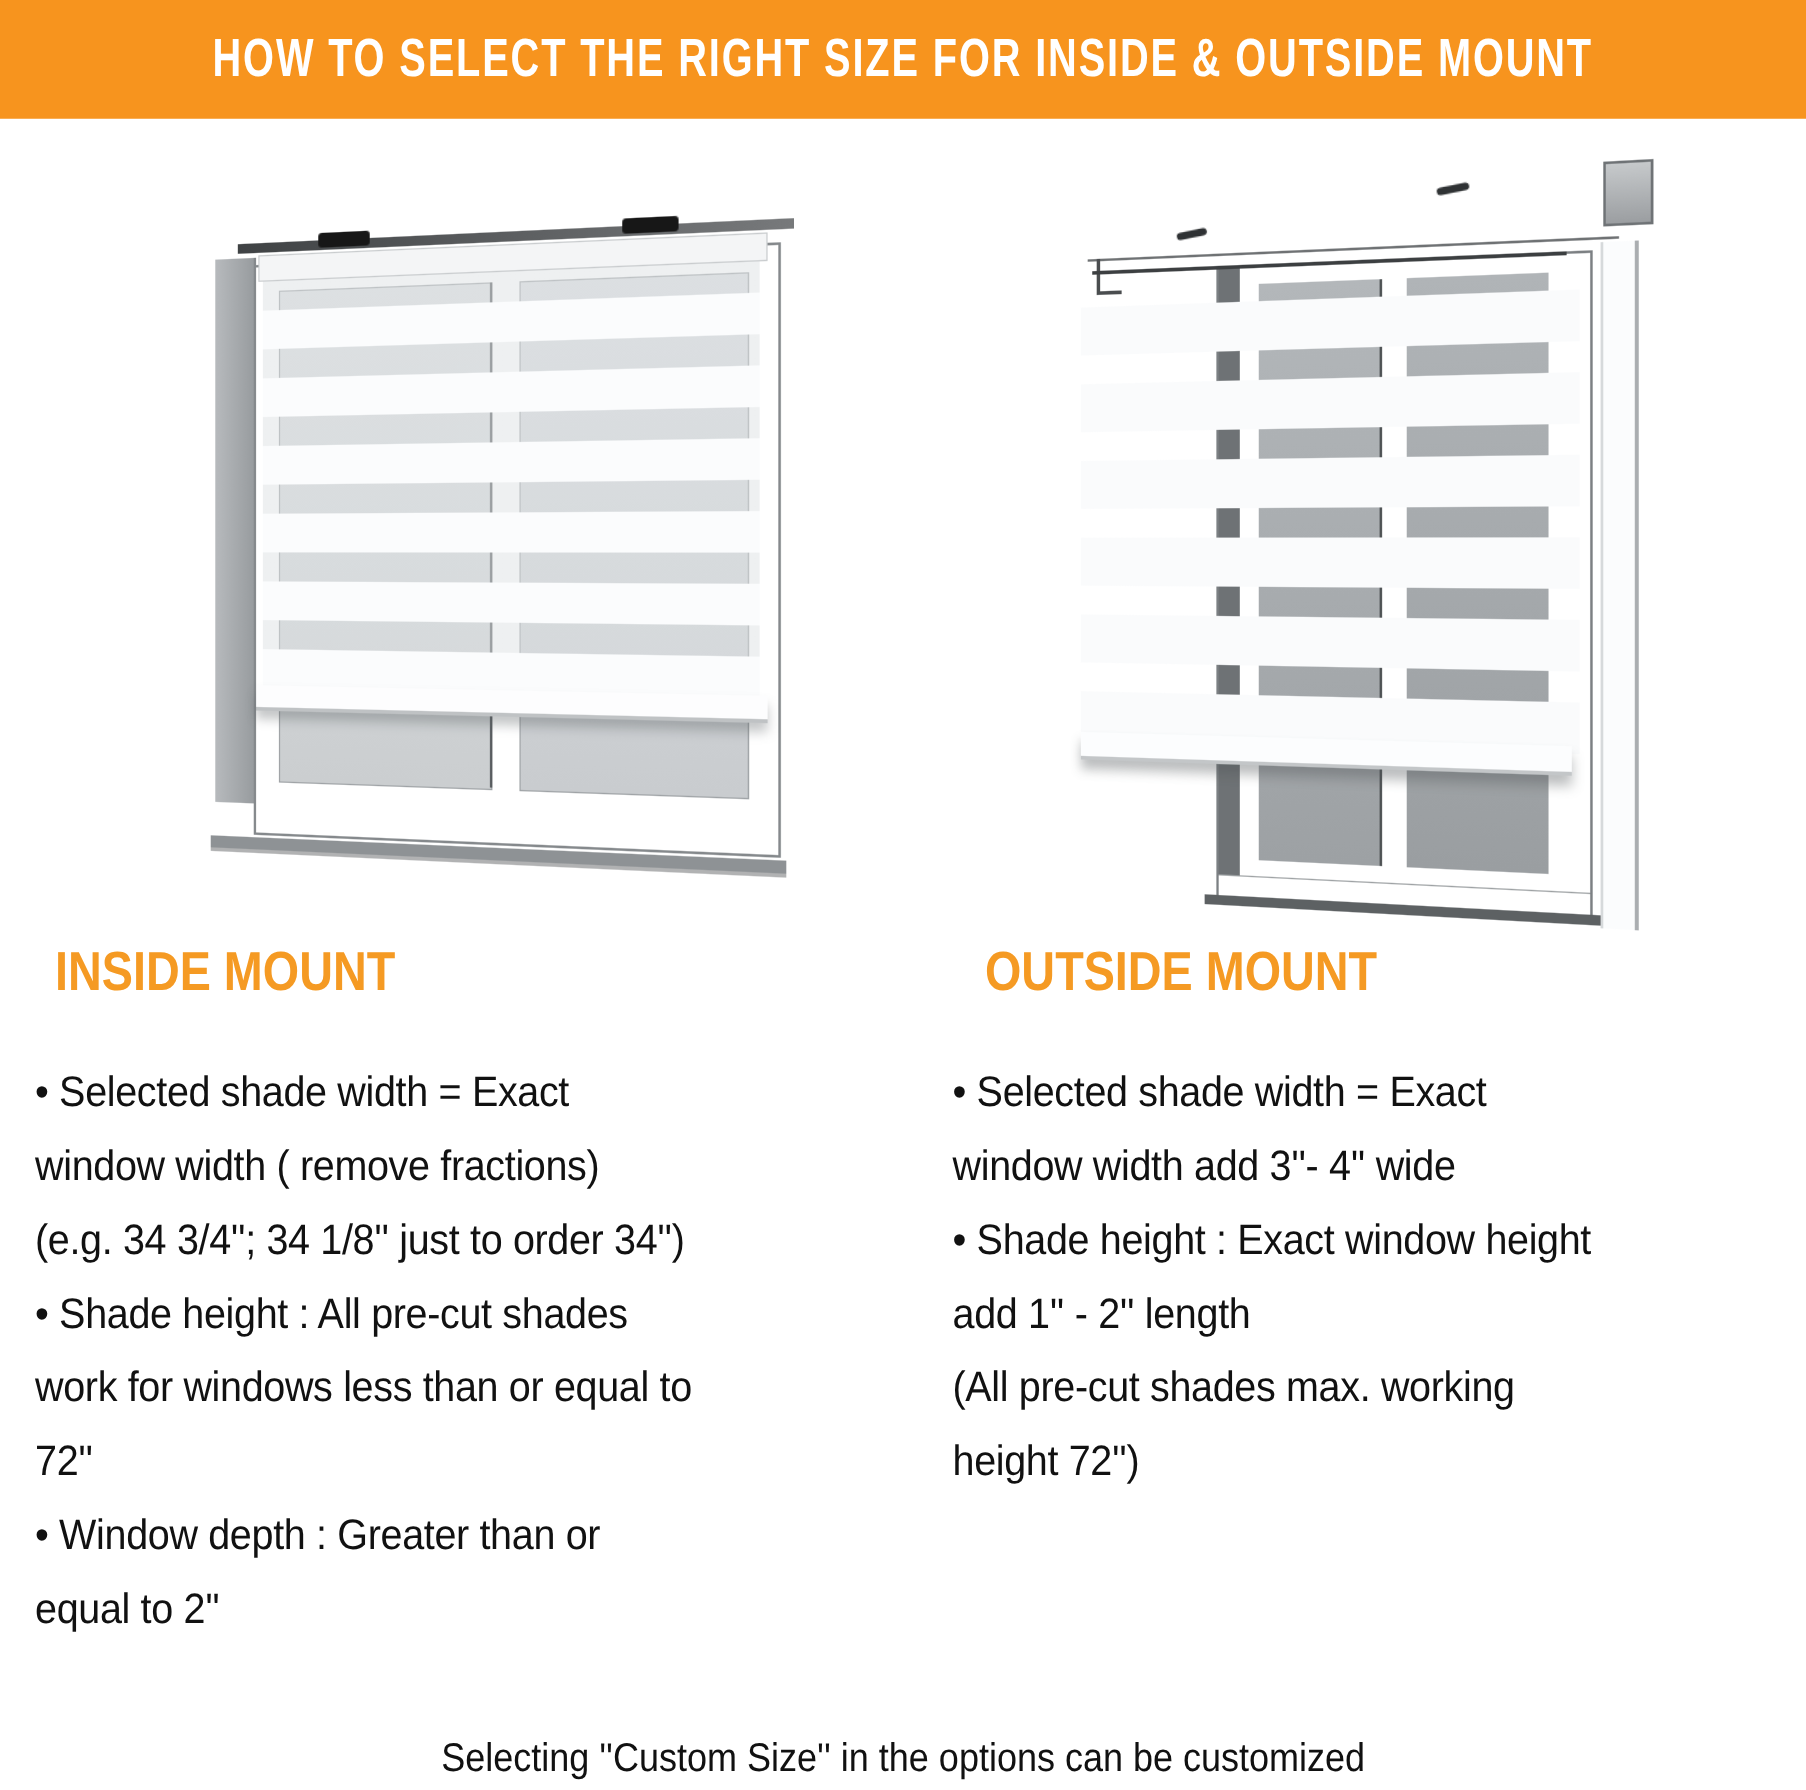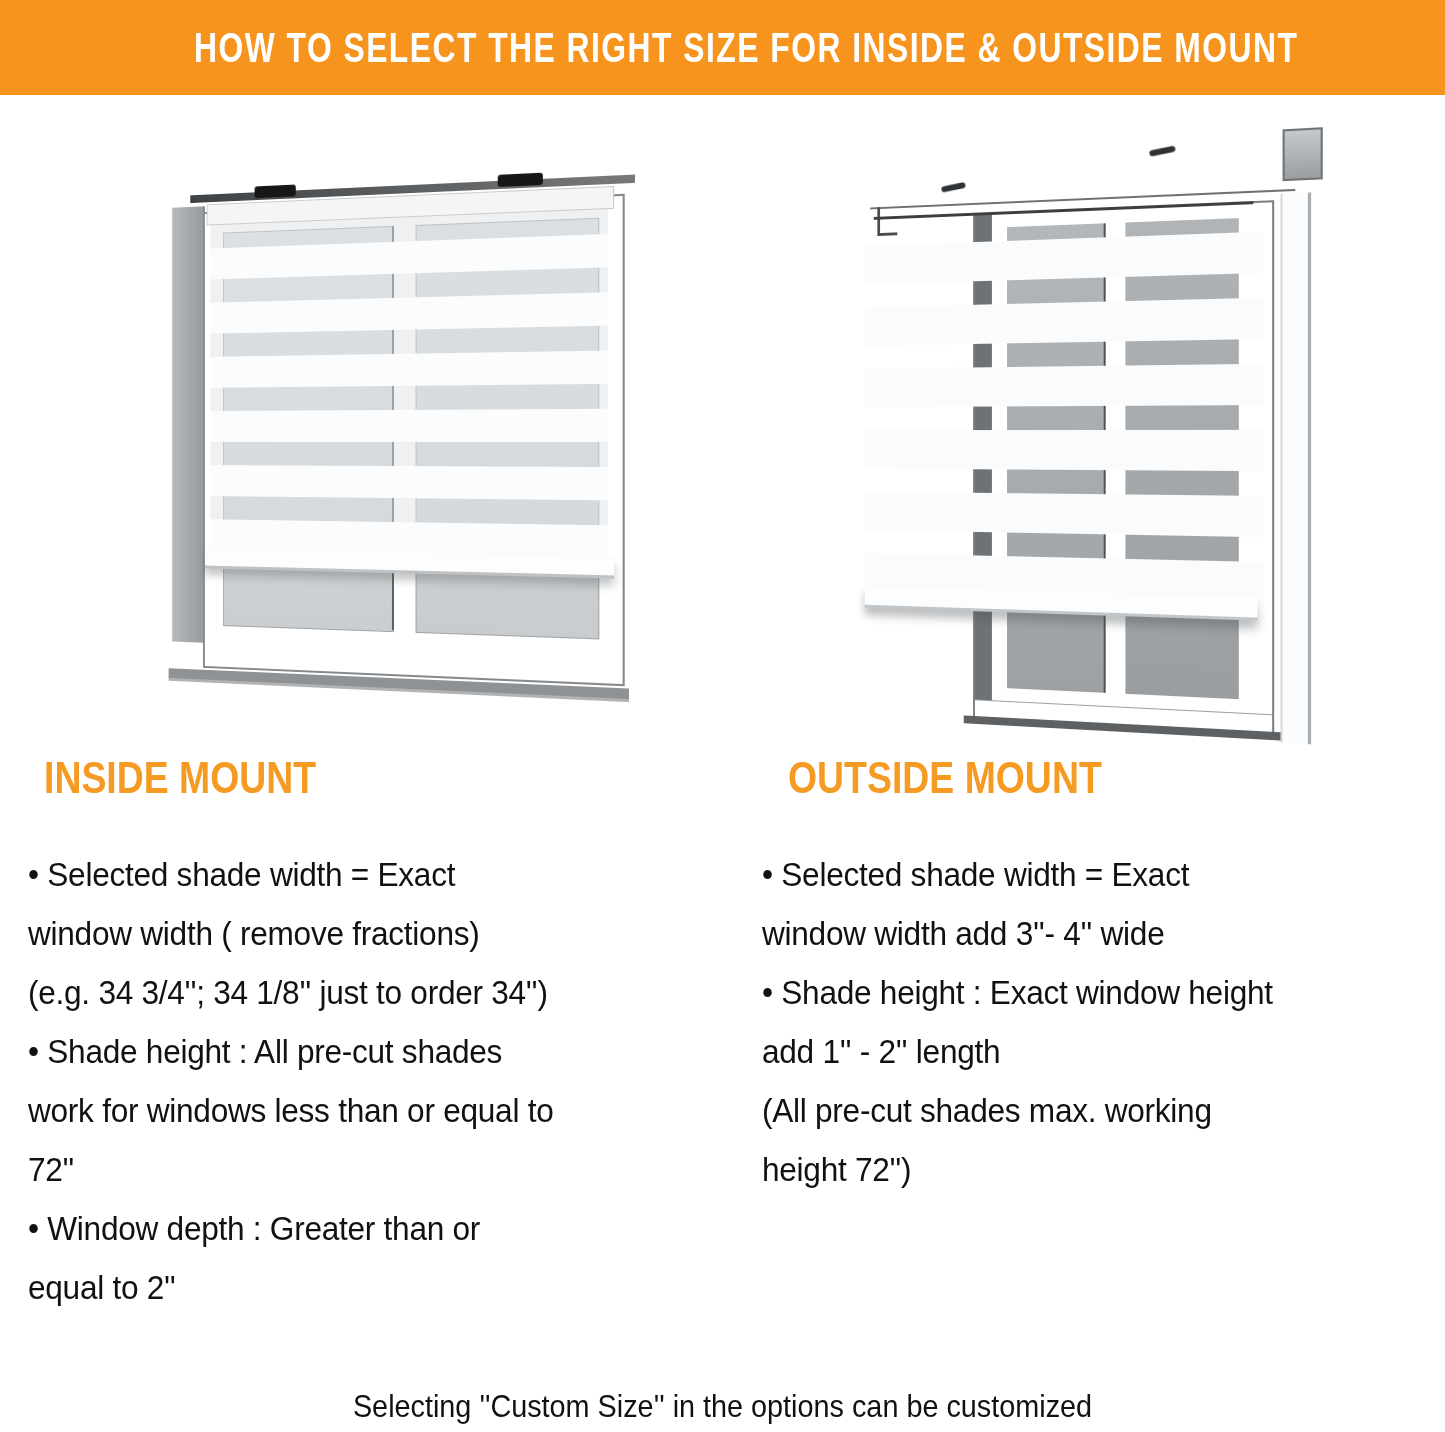--- a/index.html
+++ b/index.html
@@ -4,21 +4,21 @@
 <style>
   html,body { margin:0; padding:0; background:#ffffff; }
   .page {
     position:relative; width:1445px; height:1432px; background:#ffffff;
     font-family:"Liberation Sans", sans-serif; overflow:hidden;
   }
 
   
   .banner {
     position:absolute; left:0; top:0; width:1445px; height:95px;
-    background:#F7941E; display:flex; align-items:center; justify-content:flex-start;
+    background:#F7941E; display:flex; align-items:center; justify-content:center;
   }
   .banner-title {
     color:#ffffff; font-weight:bold; font-size:43px; letter-spacing:2px;
     white-space:nowrap; transform:scaleX(0.74); transform-origin:center center;
   }
 
   
   .fig { position:absolute; }
   .fig-inside  { left:150px; top:132px; width:480px; height:615px; }
   .fig-outside { left:850px; top:122px; width:475px; height:625px; }

